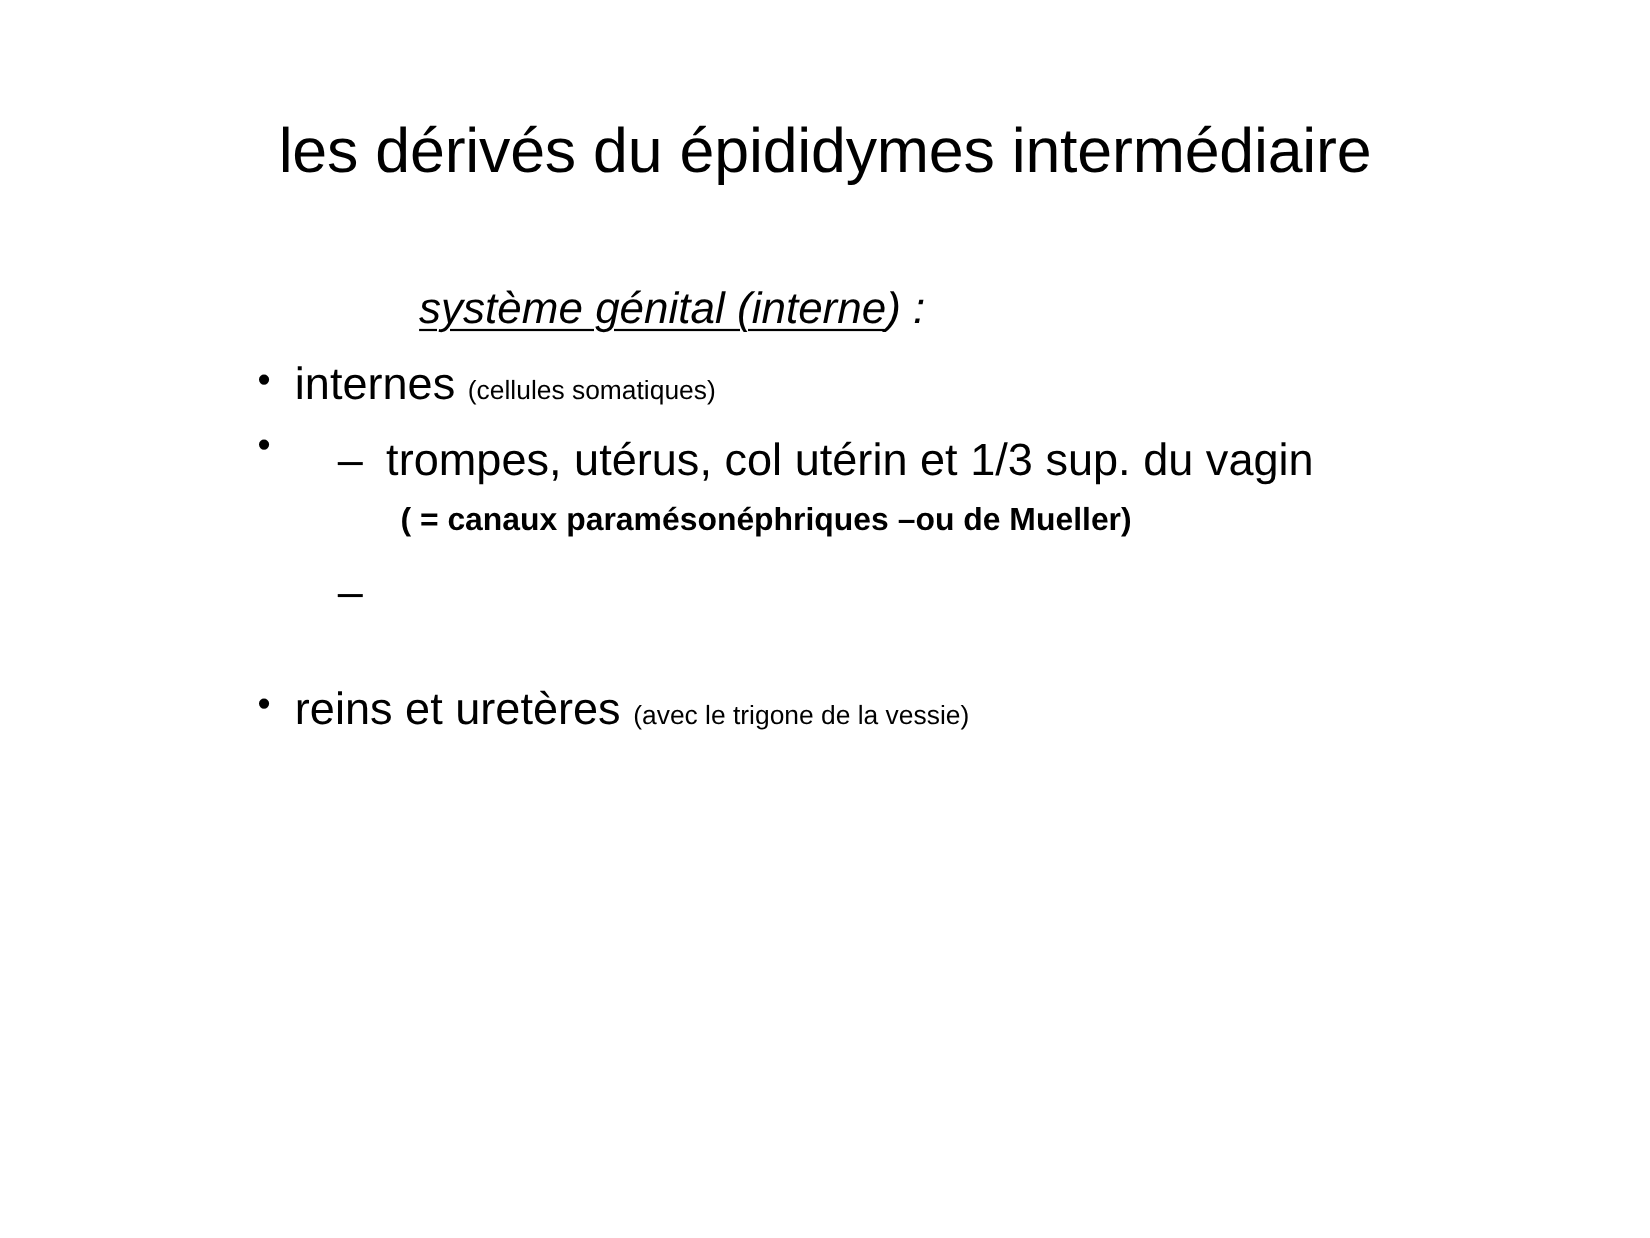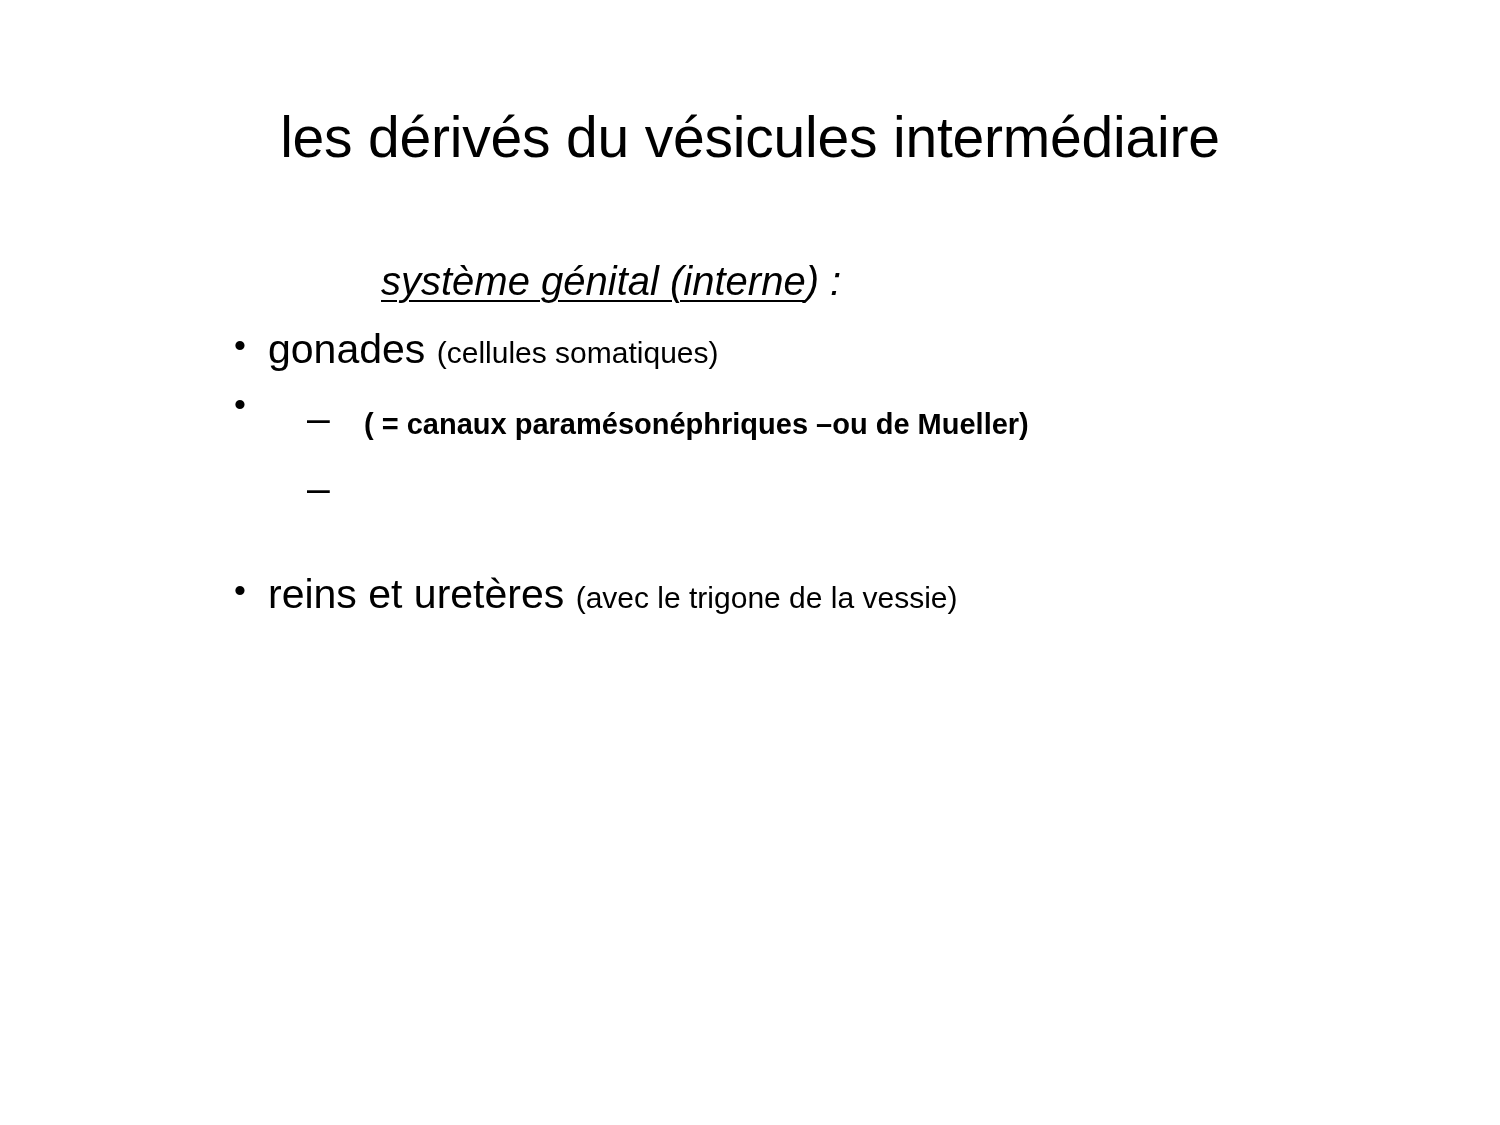--- a/index.html
+++ b/index.html
@@ -74,21 +74,21 @@
     white-space: nowrap;
   }
   .bullet-l1 .bullet-mark {
     position: absolute;
     left: 218px;
     top: 0;
     font-size: 34px;
     line-height: inherit;
   }
   .bullet-l1 .small-note {
-    font-size: 30px;
+    font-size: 24px;
   }
 
   
   .bullet-l2 {
     position: relative;
     margin: 0;
     padding: 0 0 0 335px;
     font-size: 41px;
     line-height: 1.2;
     max-width: 1000px;
@@ -114,39 +114,39 @@
   
   .sp-after-heading { height: 20px; }
   .sp-small         { height: 10px; }
   .sp-block         { height: 86px; }
 </style>
 </head>
 <body>
 
 <div class="slide">
 
-  <h1 class="slide-title">les dérivés du vésicules intermédiaire</h1>
+  <h1 class="slide-title">les dérivés du épididymes intermédiaire</h1>
 
   <div class="body-block">
 
     <div>
 
       <p class="section-heading"><span class="underlined">système génital (interne</span><span class="trailing-colon">) :</span></p>
 
       <div class="sp-after-heading"></div>
 
-      <p class="bullet-l1"><span class="bullet-mark">•</span><span>gonades </span><span class="small-note">(cellules somatiques)</span></p>
+      <p class="bullet-l1"><span class="bullet-mark">•</span><span>internes </span><span class="small-note">(cellules somatiques)</span></p>
 
       <div class="sp-small"></div>
 
       <p class="bullet-l1"><span class="bullet-mark">•</span></p>
 
       <div class="sp-small"></div>
 
-      <p class="bullet-l2"><span class="dash-mark">–</span></p>
+      <p class="bullet-l2"><span class="dash-mark">–</span><span>trompes, utérus, col utérin et 1/3 sup. du vagin</span></p>
 
       <p class="sub-note">( = canaux paramésonéphriques –ou de Mueller)</p>
 
       <div class="sp-small"></div>
 
       <p class="bullet-l2"><span class="dash-mark">–</span></p>
 
     </div>
 
     <div class="sp-block"></div>

